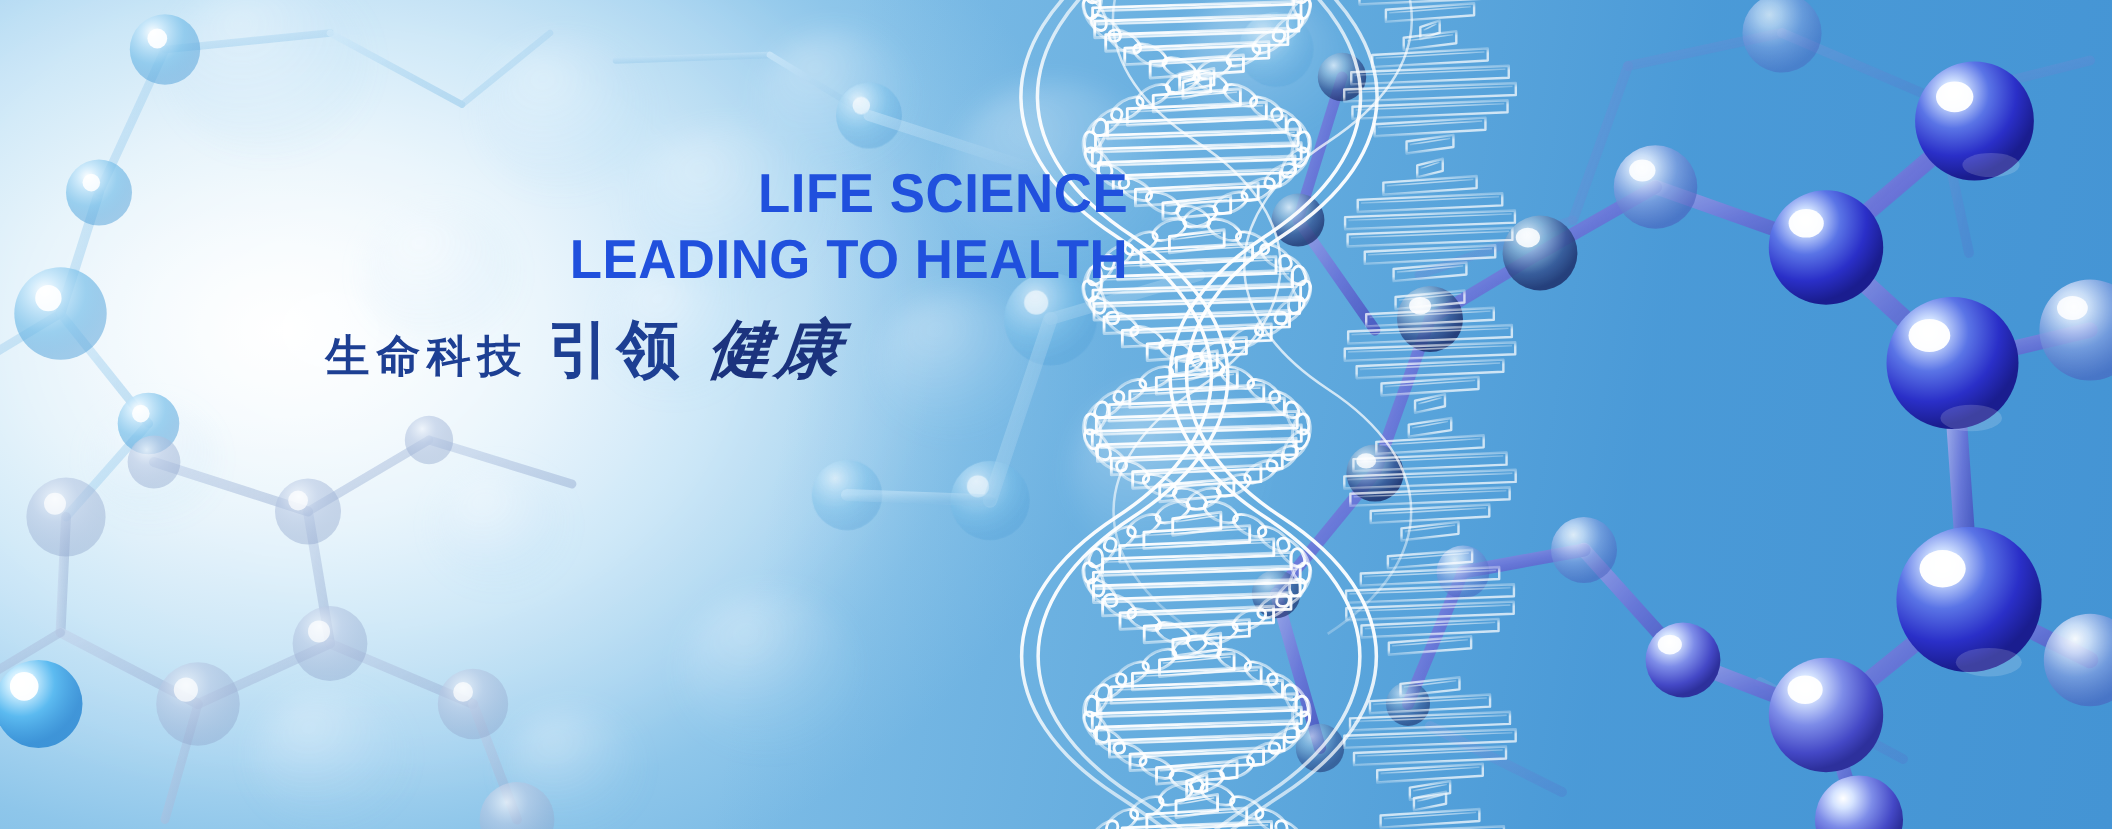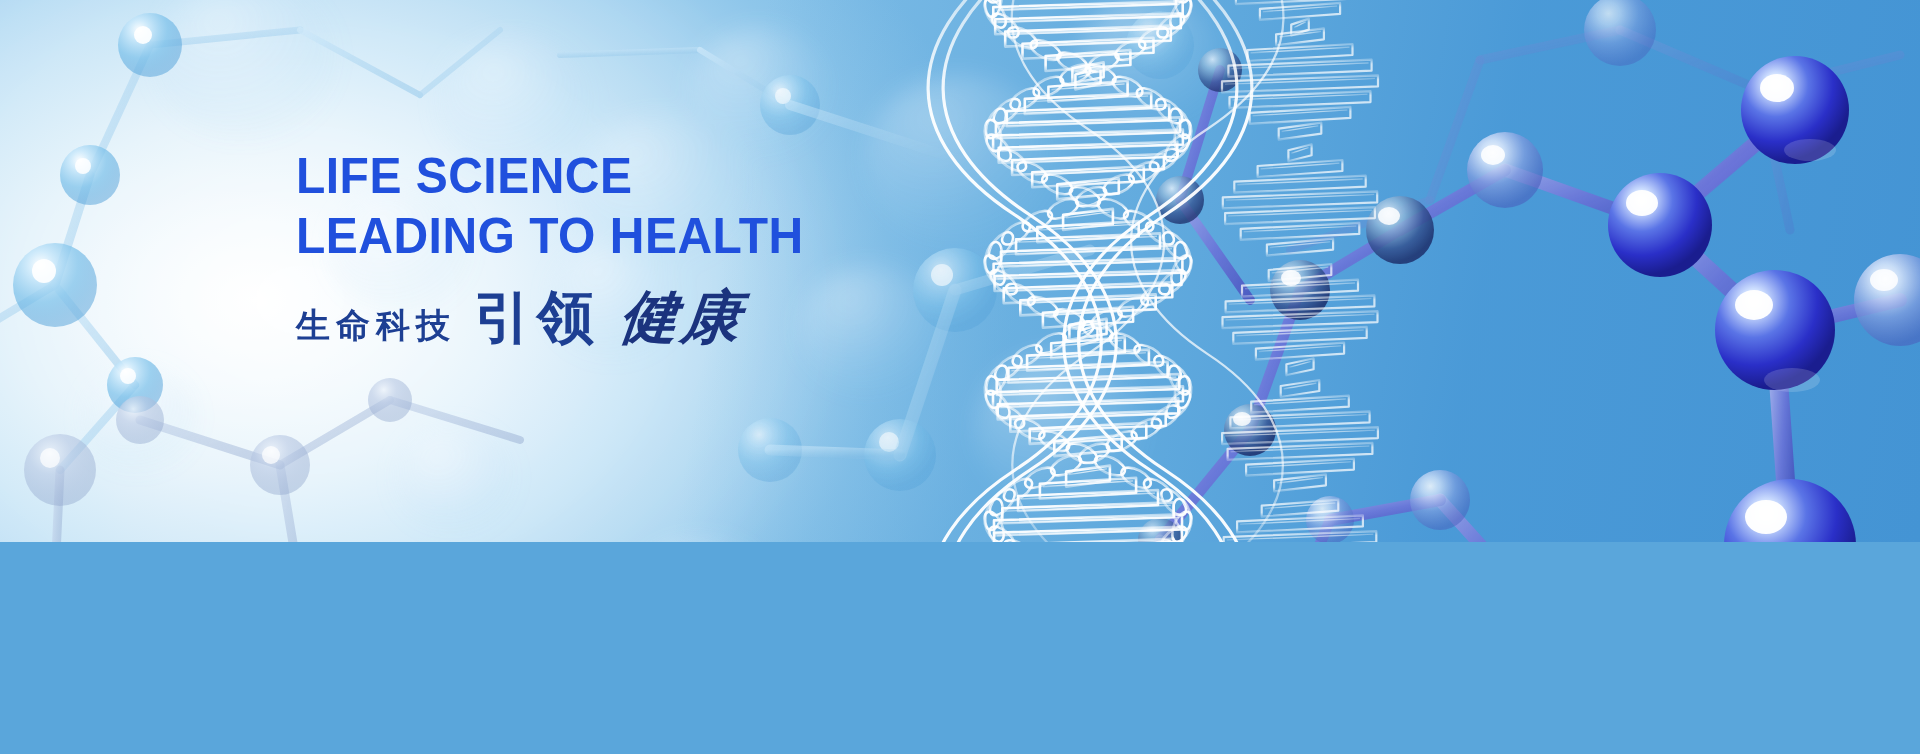--- a/index.html
+++ b/index.html
@@ -3,22 +3,23 @@
 <meta charset="utf-8">
 <title>Life Science Banner</title>
 <style>
   html,body{margin:0;padding:0;}
   body{
     width:1920px;height:754px;overflow:hidden;
     font-family:"Liberation Sans","DejaVu Sans",sans-serif;
     background:#5aa6db;
   }
   #banner{
-    position:relative;width:1920px;height:542px;overflow:hidden;
+    position:relative;width:1920px;height:754px;overflow:hidden;
     background:#fef9c3;
+    text-align:right;
   }
   .layer{position:absolute;inset:0;}
   #bg-gradient{
     background:
       radial-gradient(ellipse 760px 560px at 255px 300px, #ffffff 0%, #f2f9fd 14%, #dff0fa 32%, #c4e3f6 52%, #a8d4f0 70%, #8ec6ea 84%, #7dbce6 100%),
       linear-gradient(105deg,#e8f5fd 0%,#cfe9f8 16%,#aad7f1 34%,#82c0e7 54%,#63ade0 72%,#4f9ed9 88%,#4797d6 100%);
   }
   #bg-gradient-right{
     background:linear-gradient(100deg, rgba(90,166,219,0) 0%, rgba(90,166,219,0) 38%, rgba(78,158,216,.55) 58%, rgba(70,151,214,.92) 76%, rgba(68,148,212,1) 100%);
   }
@@ -41,21 +42,21 @@
     white-space:nowrap;
     font-stretch:condensed;
     transform:scaleX(0.96);
     transform-origin:left center;
   }
   #cn-line{
     margin-top:20px;
     display:flex;align-items:baseline;white-space:nowrap;
   }
   .cn-a{
-    font-size:34px;line-height:62px;font-weight:600;color:#1d3f93;
+    font-size:40px;line-height:62px;font-weight:600;color:#1d3f93;
     letter-spacing:6px;
     font-family:"DejaVu Sans","Liberation Sans",sans-serif;
   }
   .cn-gap{display:inline-block;width:18px;}
   .cn-b{
     font-size:57px;line-height:62px;font-weight:600;color:#1d3f93;
     letter-spacing:6px;
     font-family:"DejaVu Sans","Liberation Sans",sans-serif;
   }
   .cn-brush{

